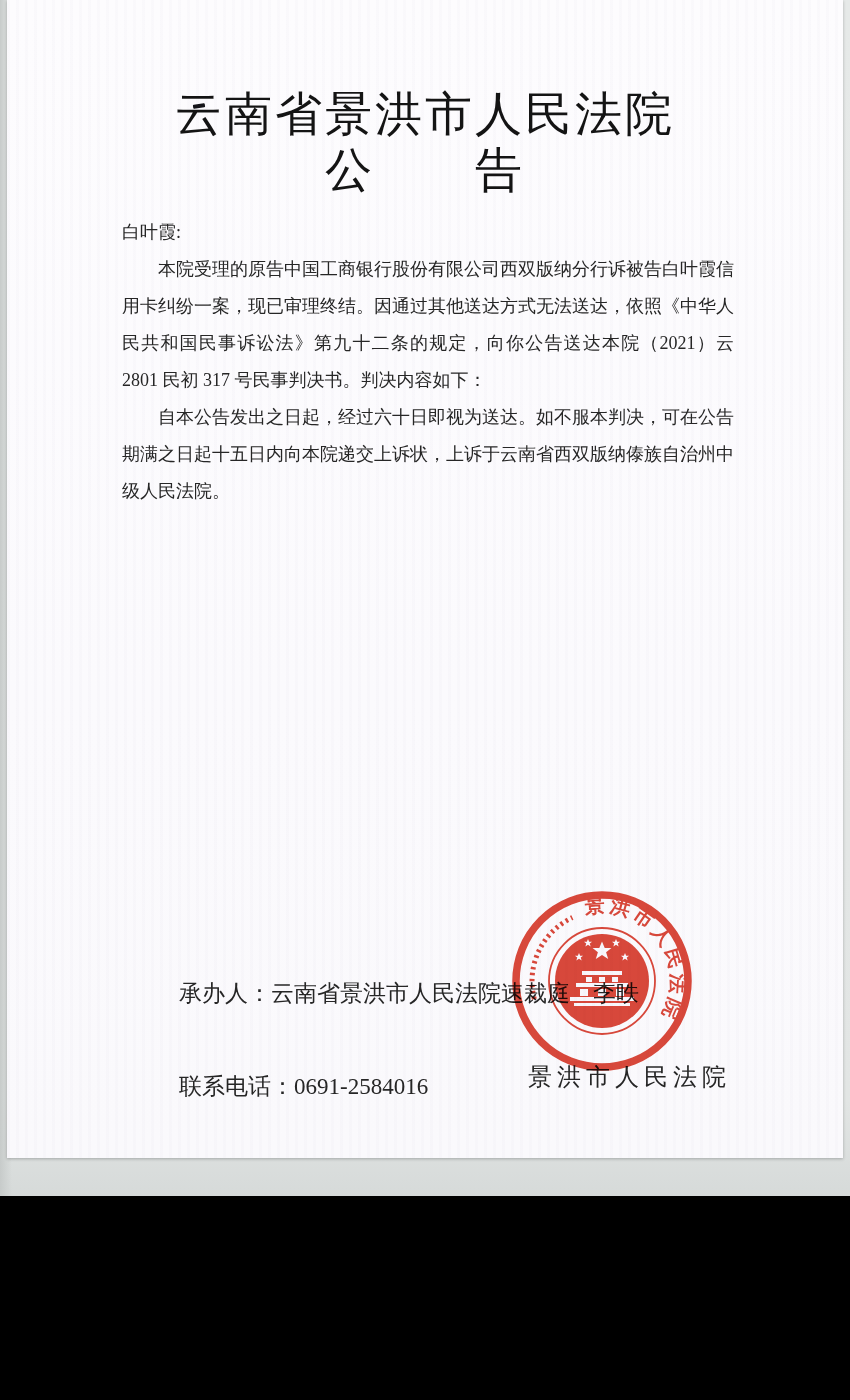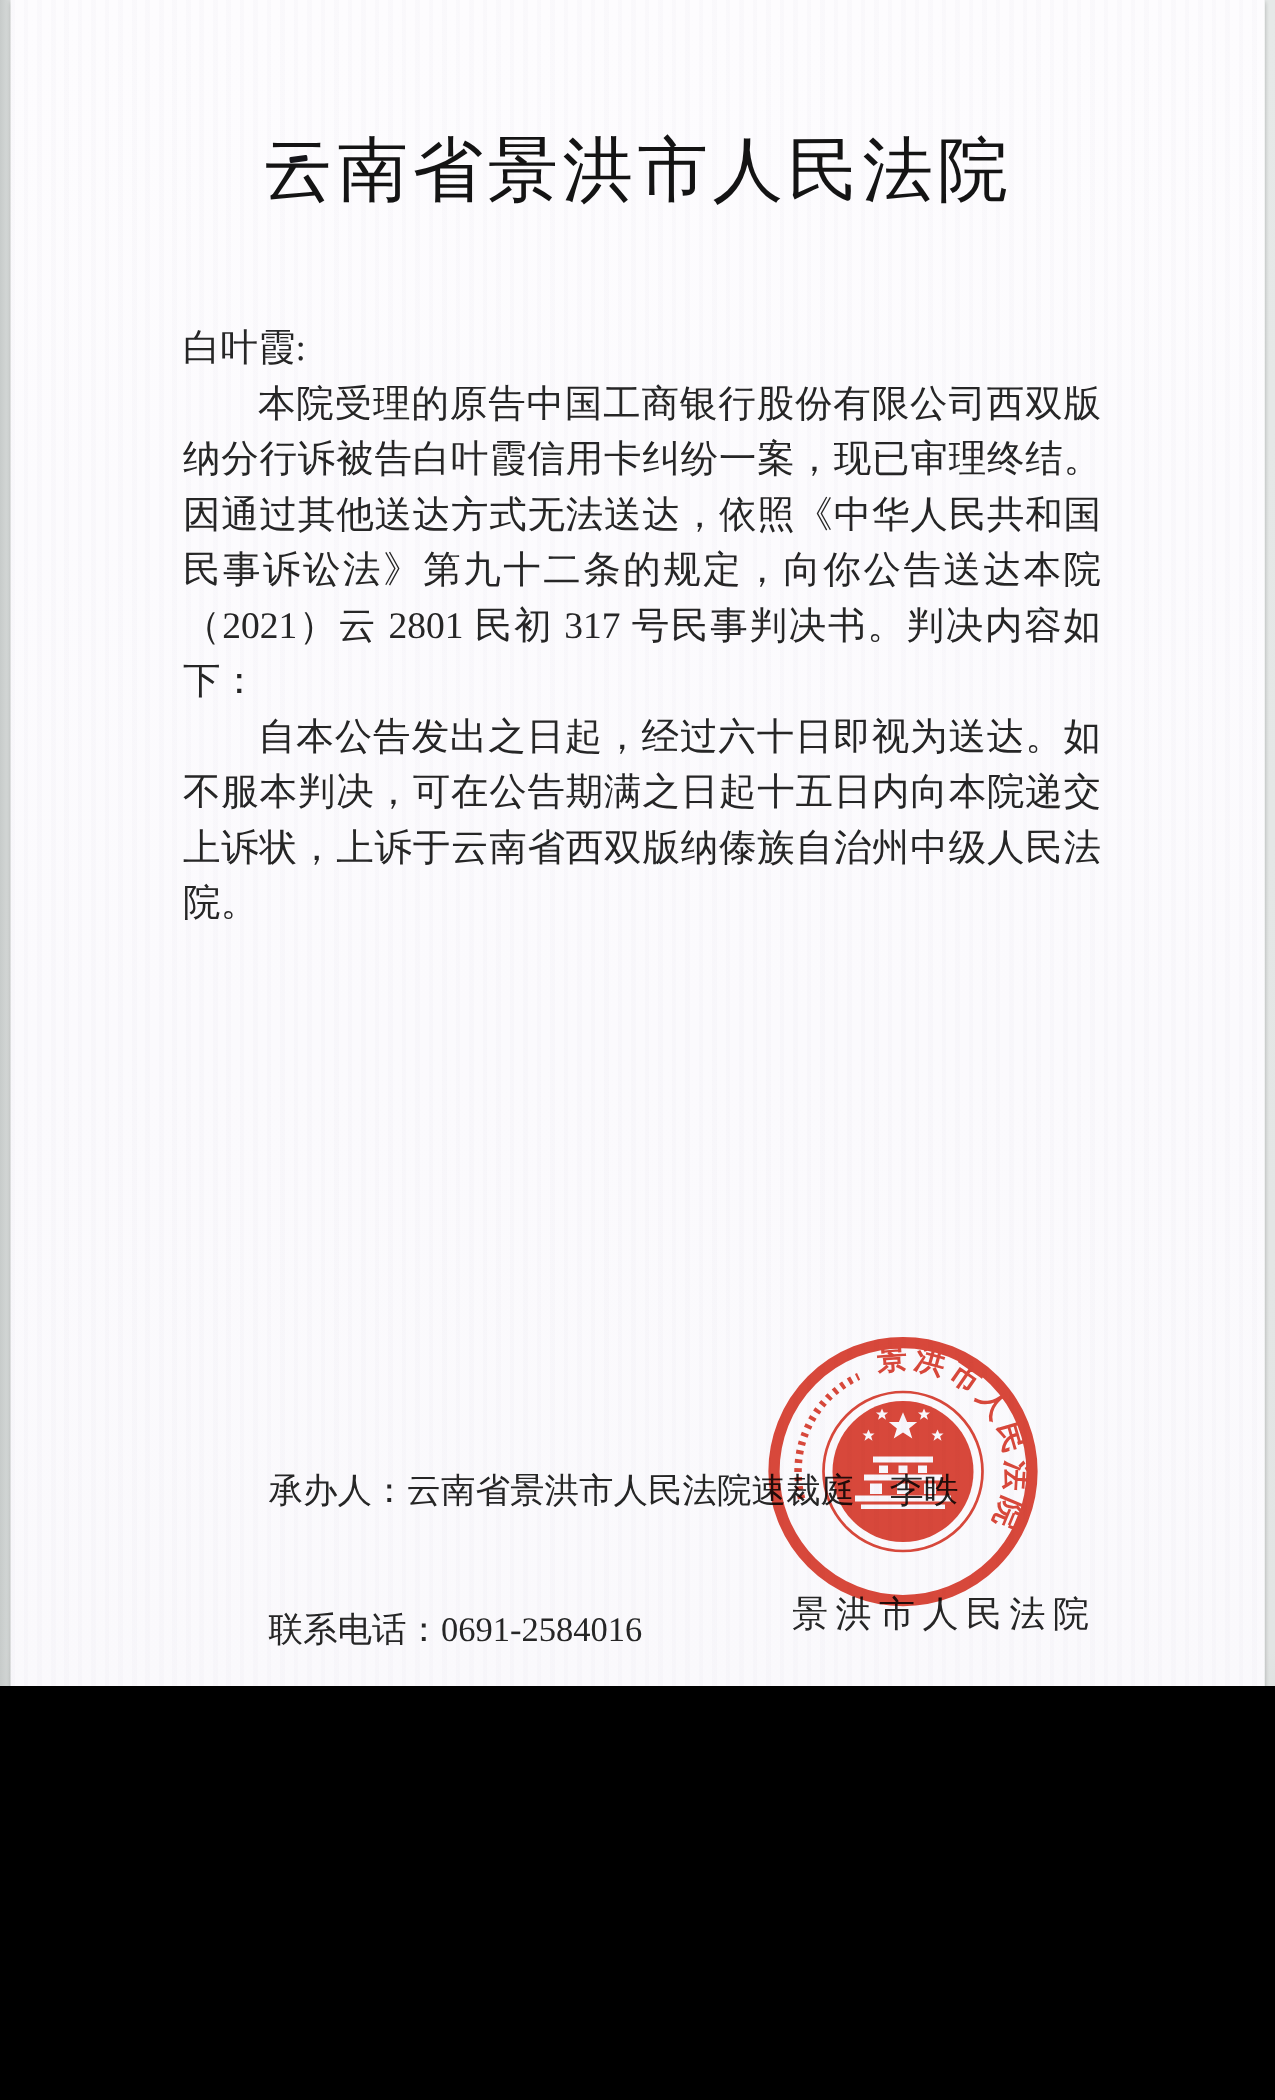--- a/index.html
+++ b/index.html
@@ -1,21 +1,21 @@
 <!DOCTYPE html>
 <html style="--seal-red: #d9392a;"><head>
 <meta charset="utf-8">
 <style>
   :root { --seal-red: #d9392a; }
   * { margin: 0; padding: 0; box-sizing: border-box; }
   html, body { background: #000; }
   .stage {
     position: relative;
     width: 850px;
-    height: 1124px;
+    height: 1400px;
     background: #000;
     overflow: hidden;
     font-family: "Liberation Serif", "DejaVu Serif", serif;
   }
   
   .scanner-bed {
     position: absolute;
     left: 0; top: 0;
     width: 850px; height: 1196px;
     background: linear-gradient(180deg, #e6e9e8 0%, #e2e5e4 92%, #d6dad9 100%);
@@ -53,21 +53,21 @@
     font-size: 47px;
     font-weight: 500;
     letter-spacing: 3px;
     line-height: 56px;
     white-space: pre;
   }
   .doc-body {
     position: absolute;
     top: 214px; left: 115px;
     width: 612px;
-    font-size: 25px;
+    font-size: 18px;
     line-height: 37px;
     color: #262626;
     text-align: justify;
   }
   .salutation { text-indent: 0; }
   .para { text-indent: 2em; }
   .handler-block {
     position: absolute;
     top: 916px; left: 172px;
     font-size: 23px;
@@ -104,20 +104,21 @@
 
 <div class="stage">
   <div class="scanner-bed"></div>
   <div class="bed-left-strip"></div>
 
   <div class="paper">
     <div class="artifact-dash"></div>
 
     <div class="title-block">
       <div class="title-line">云南省景洪市人民法院</div>
+      <div class="title-line">公　　告</div>
     </div>
 
     <div class="doc-body">
       <p class="salutation">白叶霞:</p>
       <div>
           <p class="para">本院受理的原告中国工商银行股份有限公司西双版纳分行诉被告白叶霞信用卡纠纷一案，现已审理终结。因通过其他送达方式无法送达，依照《中华人民共和国民事诉讼法》第九十二条的规定，向你公告送达本院（2021）云 2801 民初 317 号民事判决书。判决内容如下：</p>
           <p class="para">自本公告发出之日起，经过六十日即视为送达。如不服本判决，可在公告期满之日起十五日内向本院递交上诉状，上诉于云南省西双版纳傣族自治州中级人民法院。</p>
         </div>
     </div>
 

